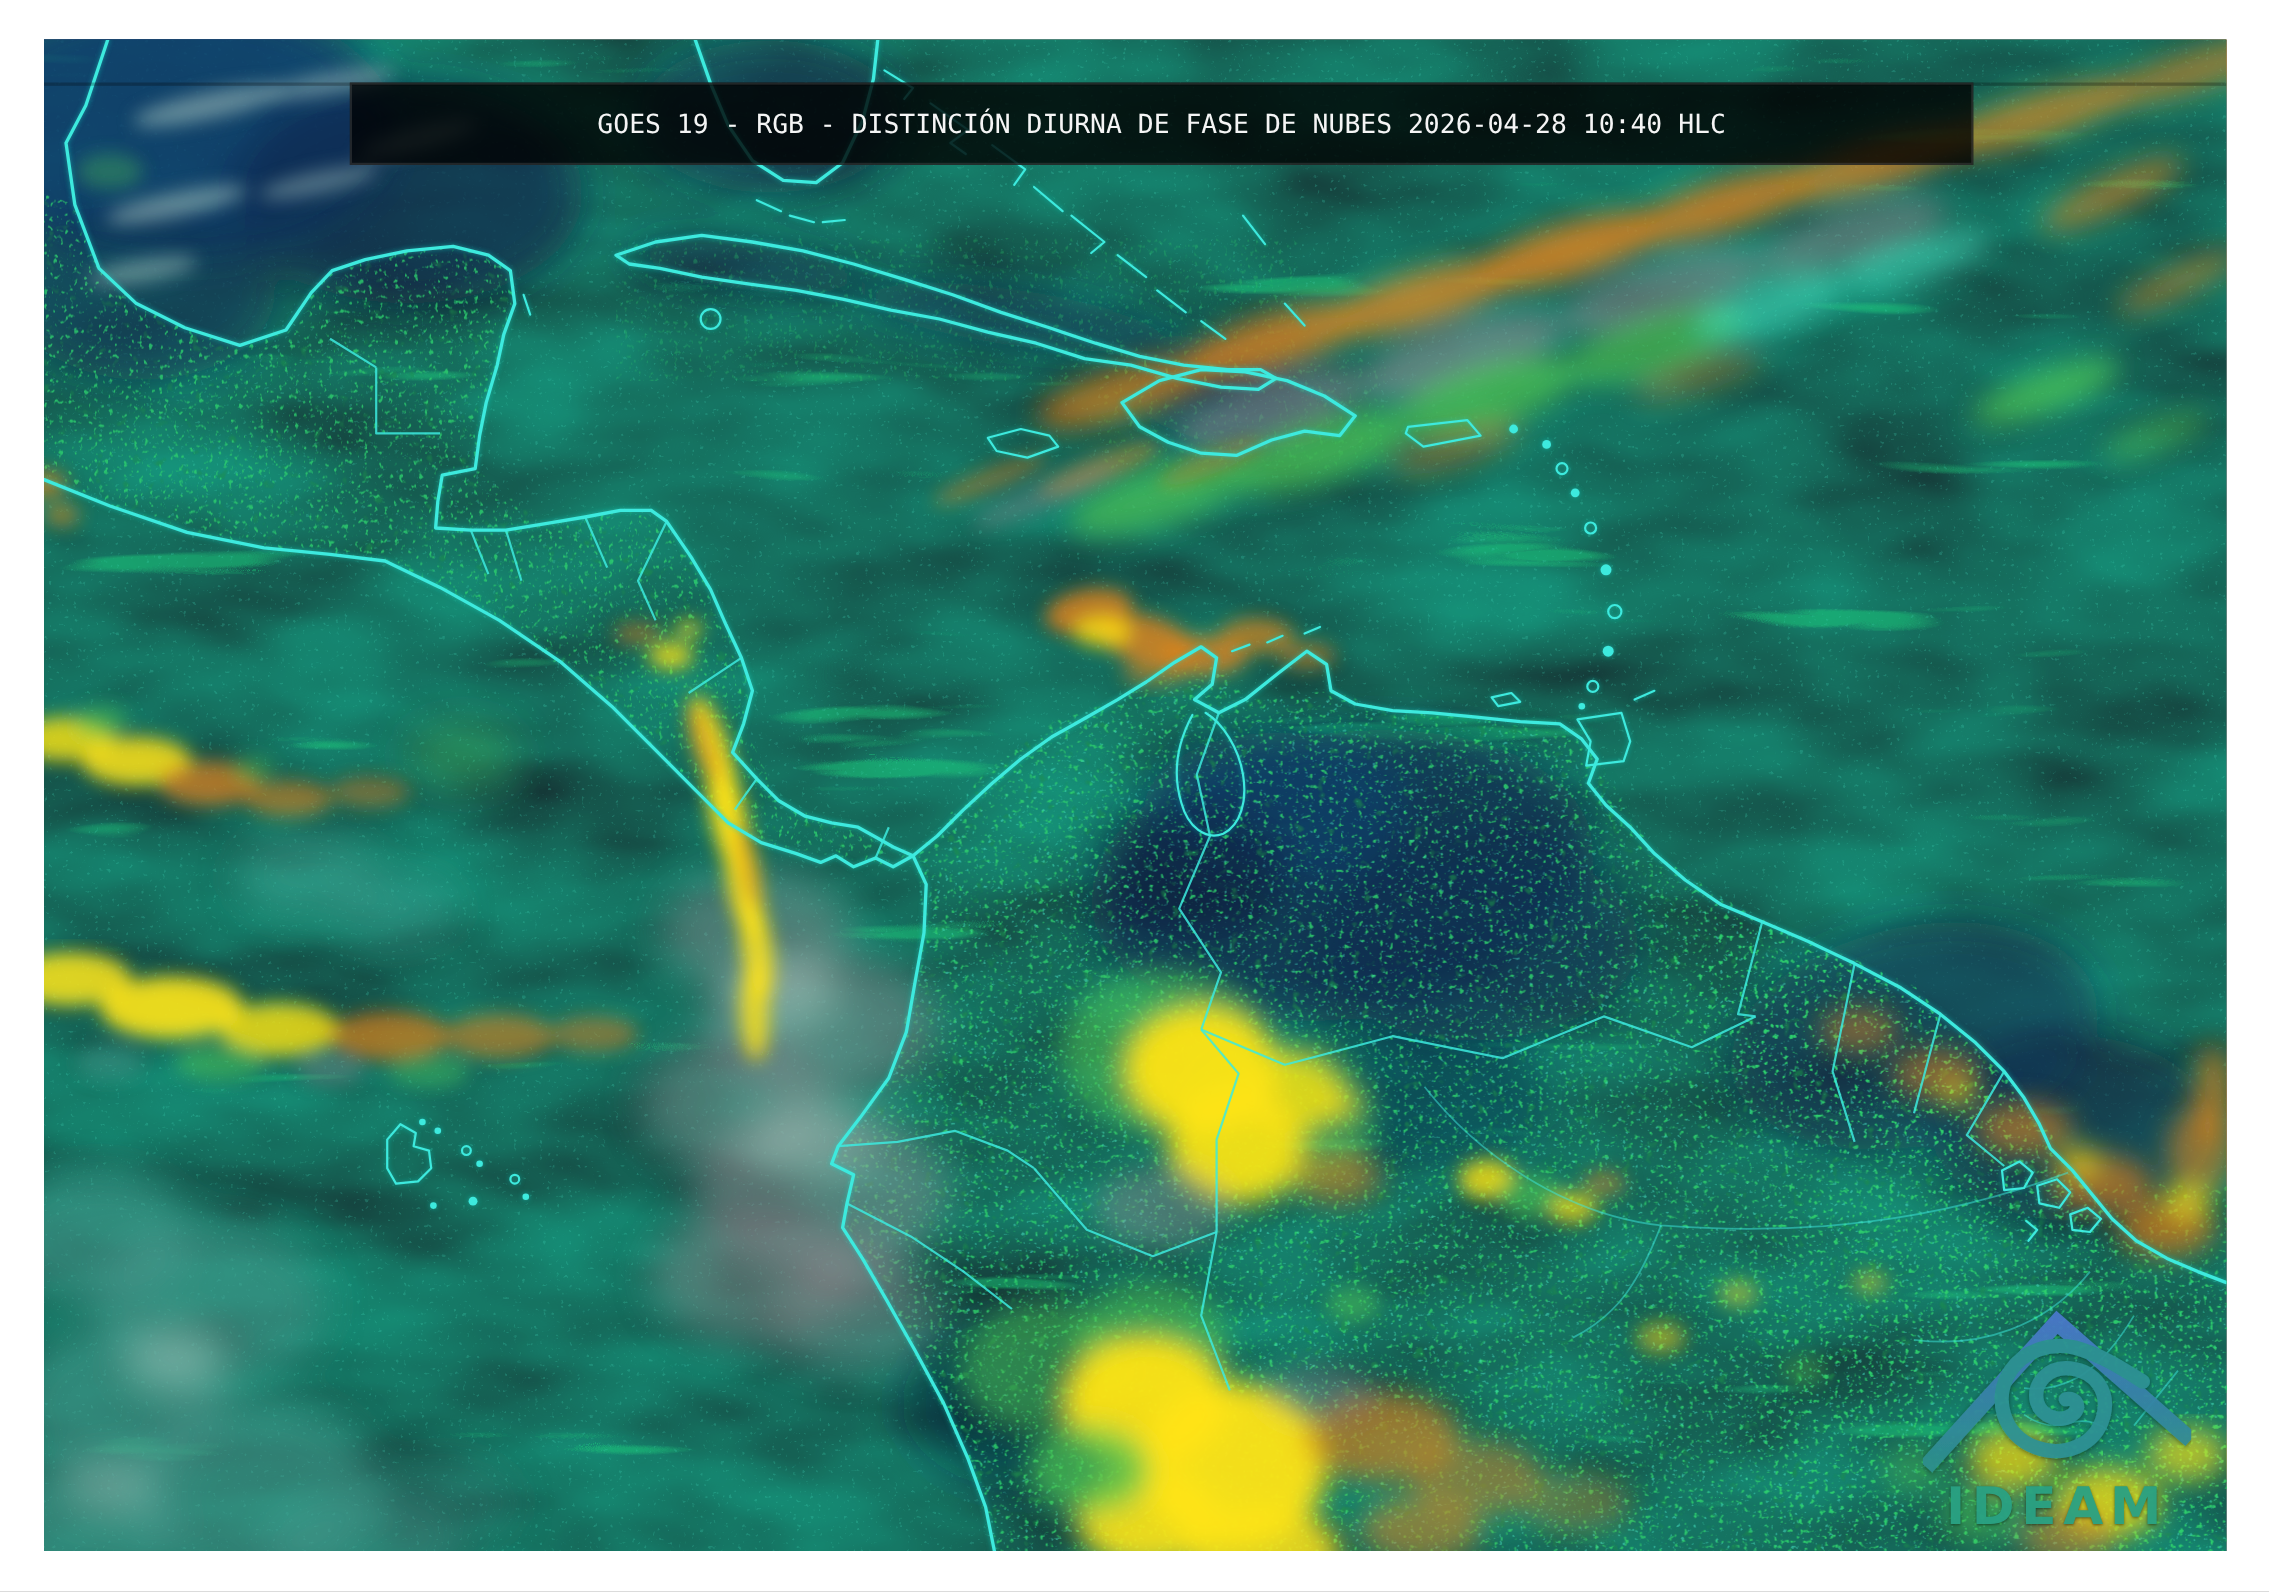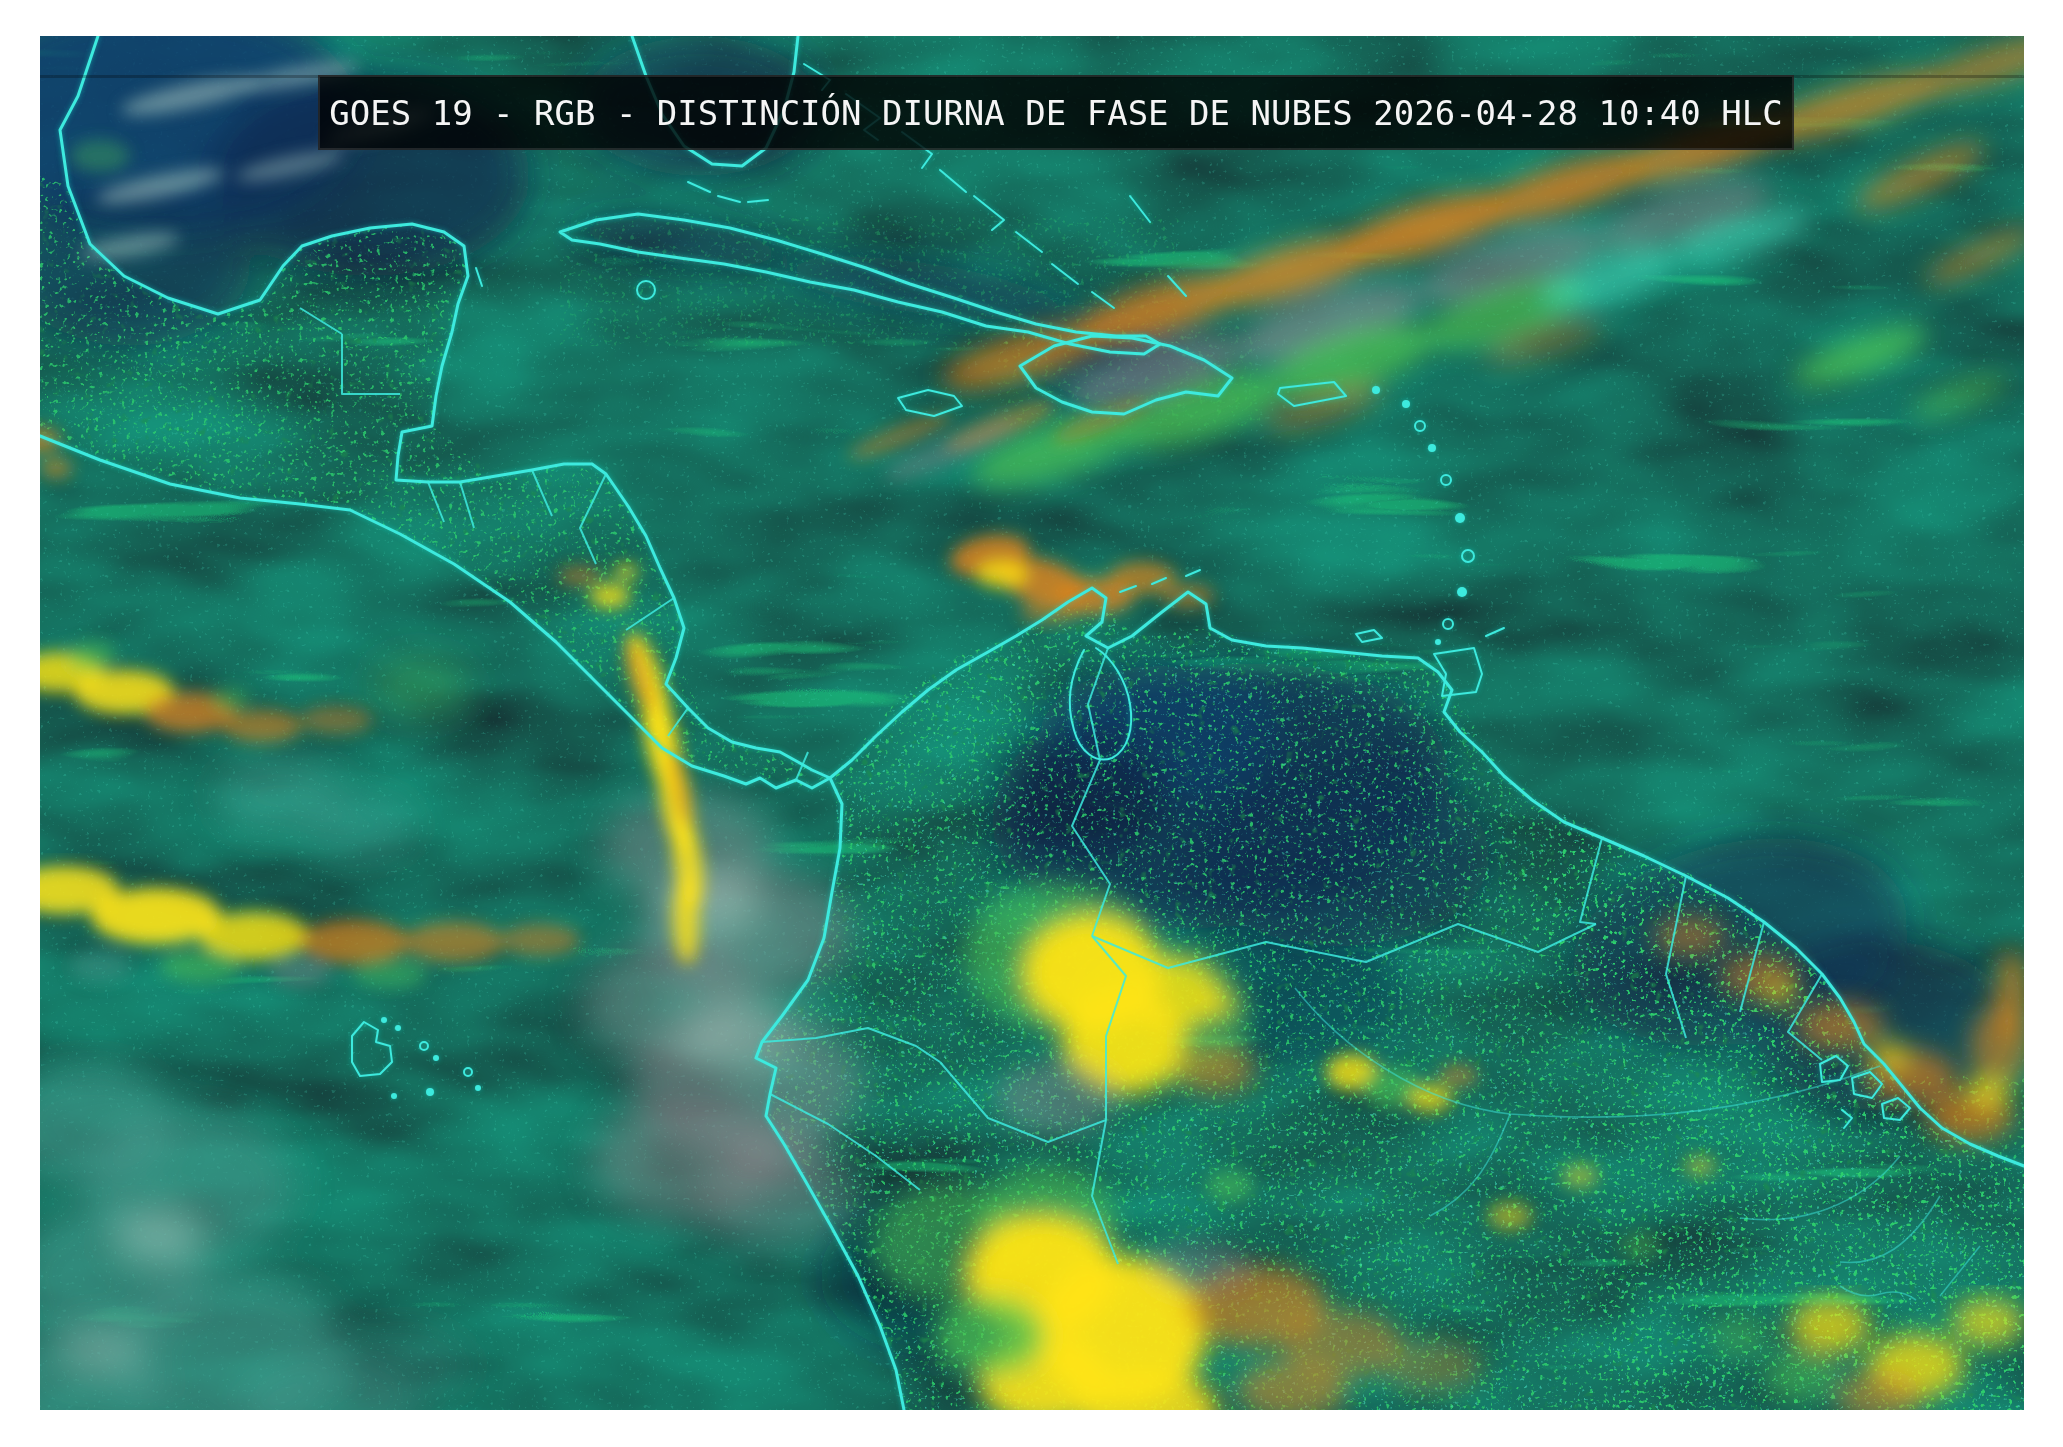--- a/index.html
+++ b/index.html
@@ -43,21 +43,21 @@
 
   .title-bar{
     position:absolute;left:318px;top:75px;width:1476px;height:75px;
     background:var(--title-bar-bg,rgba(0,0,0,.8));
     border:2px solid rgba(90,90,90,.35);
     box-sizing:border-box;
     display:flex;align-items:center;justify-content:center;
   }
   .title-bar span{
     font-family:"DejaVu Sans Mono","Liberation Mono",monospace;
-    font-size:34px;line-height:1;
+    font-size:24px;line-height:1;
     color:var(--title-text,#f5f5f5);
     white-space:nowrap;
     text-align:right;
   }
   .ideam-logo{
     position:absolute;left:1748px;top:1168px;width:244px;height:232px;
     opacity:.95;
   }
   .ideam-logo svg{display:block;}
   .ideam-text{
@@ -439,13 +439,32 @@
       </g>
 
       <rect x="0" y="39" width="1984" height="3" fill="#000000" opacity="0.25"></rect>
     </svg>
   </div>
 
   <div class="title-bar">
     <span>GOES 19 - RGB - DISTINCIÓN DIURNA DE FASE DE NUBES 2026-04-28 10:40 HLC</span>
   </div>
 
+  <div class="ideam-logo">
+    <svg width="244" height="176" viewBox="0 0 244 176">
+      <defs>
+        <linearGradient id="lgGrad" x1="0" y1="26" x2="0" y2="160" gradientUnits="userSpaceOnUse">
+          <stop offset="0" stop-color="#4a78cc"></stop>
+          <stop offset="0.45" stop-color="#3a7fae"></stop>
+          <stop offset="1" stop-color="#2d8f8e"></stop>
+        </linearGradient>
+        <filter id="logoShadow" x="-20%" y="-20%" width="140%" height="140%">
+          <feDropShadow dx="0" dy="1" stdDeviation="2" flood-color="#000000" flood-opacity="0.45"></feDropShadow>
+        </filter>
+      </defs>
+      <g filter="url(#logoShadow)">
+        <path d="M 8,160 L 122,34 L 238,136" fill="none" stroke="url(#lgGrad)" stroke-width="15" stroke-linecap="square" stroke-linejoin="miter"></path>
+        <path d="M 130,104 C 140,102 144,112 136,118 C 125,126 108,120 104,107 C 99,89 115,74 134,76 C 158,79 170,98 164,120 C 157,146 128,157 103,148 C 73,137 63,103 80,78 C 92,60 116,52 138,57 C 160,63 178,74 200,88" fill="none" stroke="#2d9194" stroke-width="13" stroke-linecap="round"></path>
+      </g>
+    </svg>
+    <div class="ideam-text">IDEAM</div>
+  </div>
 </div>
 
 </body></html>

